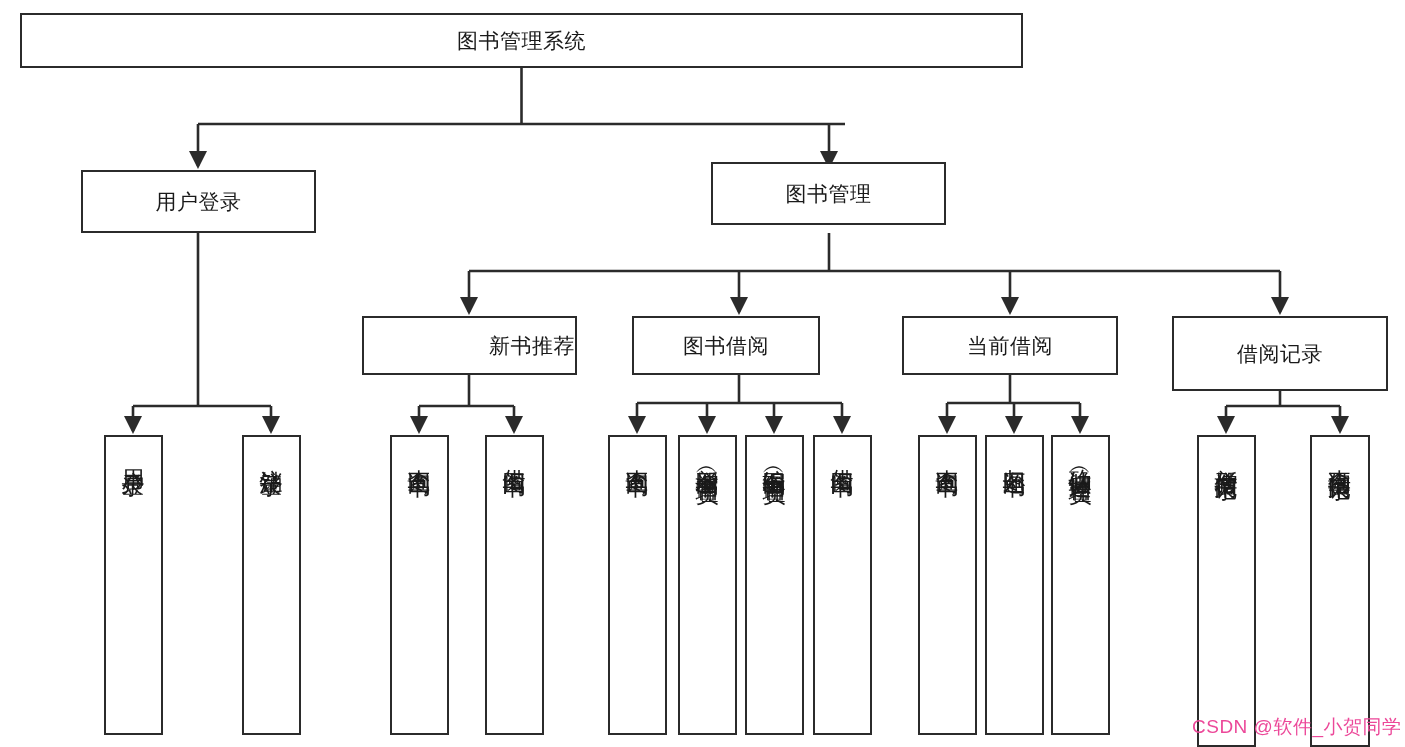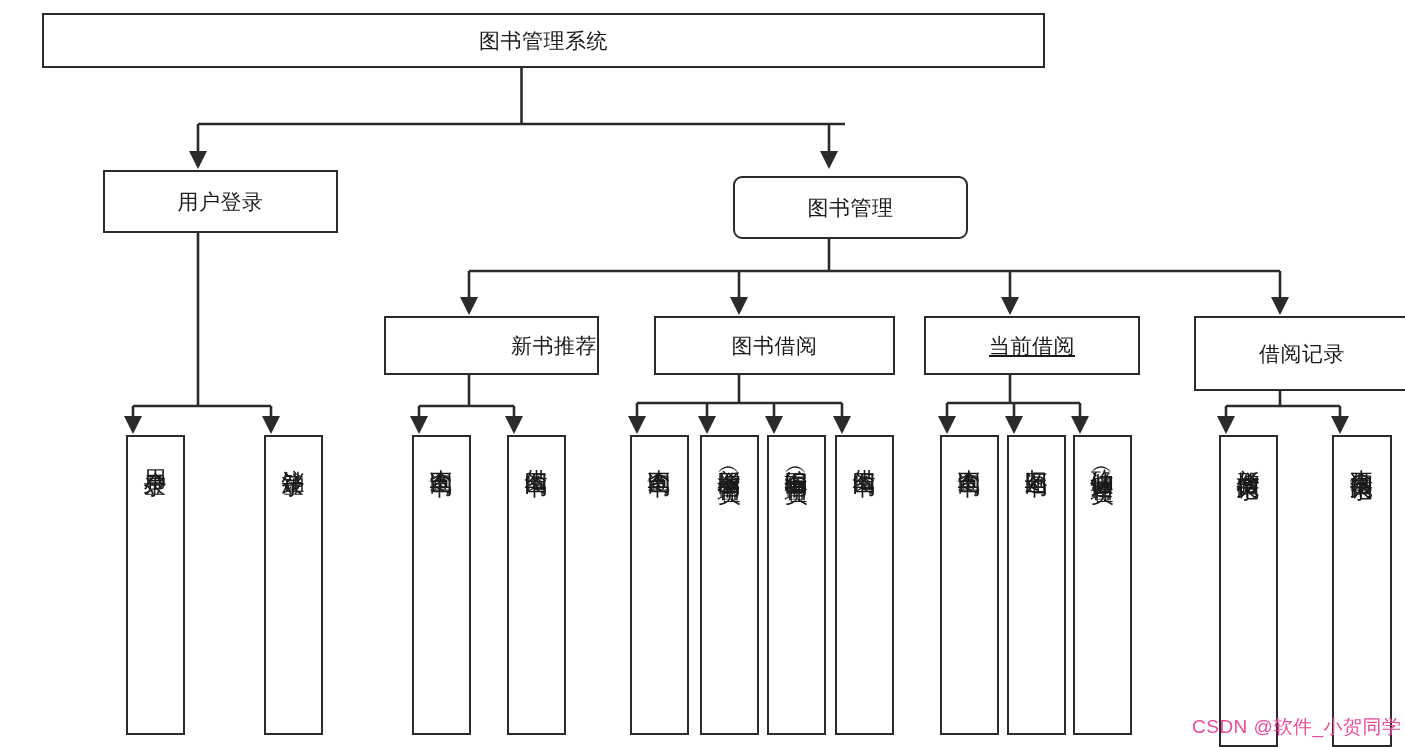--- a/index.html
+++ b/index.html
@@ -26,21 +26,20 @@
   }
   .node {
     position: absolute;
     box-sizing: border-box;
     background: #ffffff;
     border: 2px solid #2b2b2b;
     display: flex;
     align-items: center;
     justify-content: center;
     color: #1a1a1a;
-    margin-left: 22px;
   }
   .node.h {
     
   }
   .node.h .label {
     font-size: 21px;
     line-height: 1.2;
     letter-spacing: 0.5px;
     white-space: nowrap;
   }
@@ -122,31 +121,31 @@
     </g>
   </svg>
 
   <div class="node h" style="left:20px; top:13px; width:1003px; height:55px;">
     <span class="label">图书管理系统</span>
   </div>
 
   <div class="node h" style="left:81px; top:170px; width:235px; height:63px;">
     <span class="label">用户登录</span>
   </div>
-  <div class="node h" style="left:711px; top:176px; width:235px; height:63px;border-radius:9px;">
+  <div class="node h" style="left:711px; top:162px; width:235px; height:63px;">
     <span class="label">图书管理</span>
   </div>
 
   <div class="node h" style="left:362px; top:316px; width:215px; height:59px;justify-content:flex-end;">
     <span class="label">新书推荐</span>
   </div>
-  <div class="node h" style="left:632px; top:316px; width:241px; height:59px;">
+  <div class="node h" style="left:632px; top:316px; width:188px; height:59px;">
     <span class="label">图书借阅</span>
   </div>
-  <div class="node h" style="left:902px; top:316px; width:216px; height:59px;text-decoration:underline;">
+  <div class="node h" style="left:902px; top:316px; width:216px; height:59px;">
     <span class="label">当前借阅</span>
   </div>
   <div class="node h" style="left:1172px; top:316px; width:216px; height:75px;">
     <span class="label">借阅记录</span>
   </div>
 
   <div class="node v" style="left:104px; top:435px; width:59px; height:300px;">
     <span class="label">用户登录</span>
   </div>
   <div class="node v" style="left:242px; top:435px; width:59px; height:300px;">

